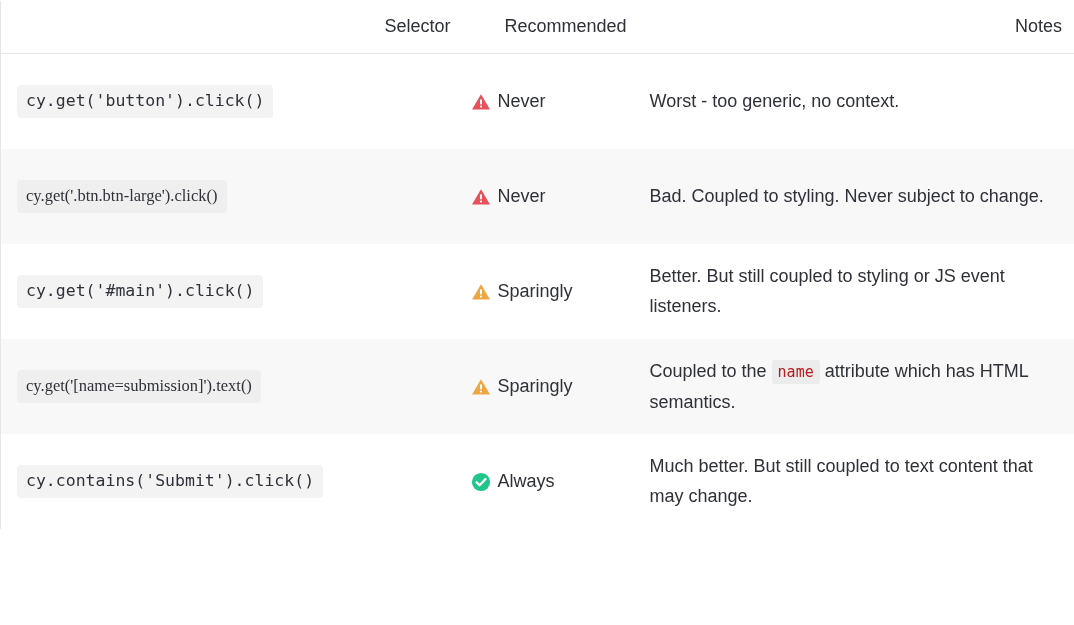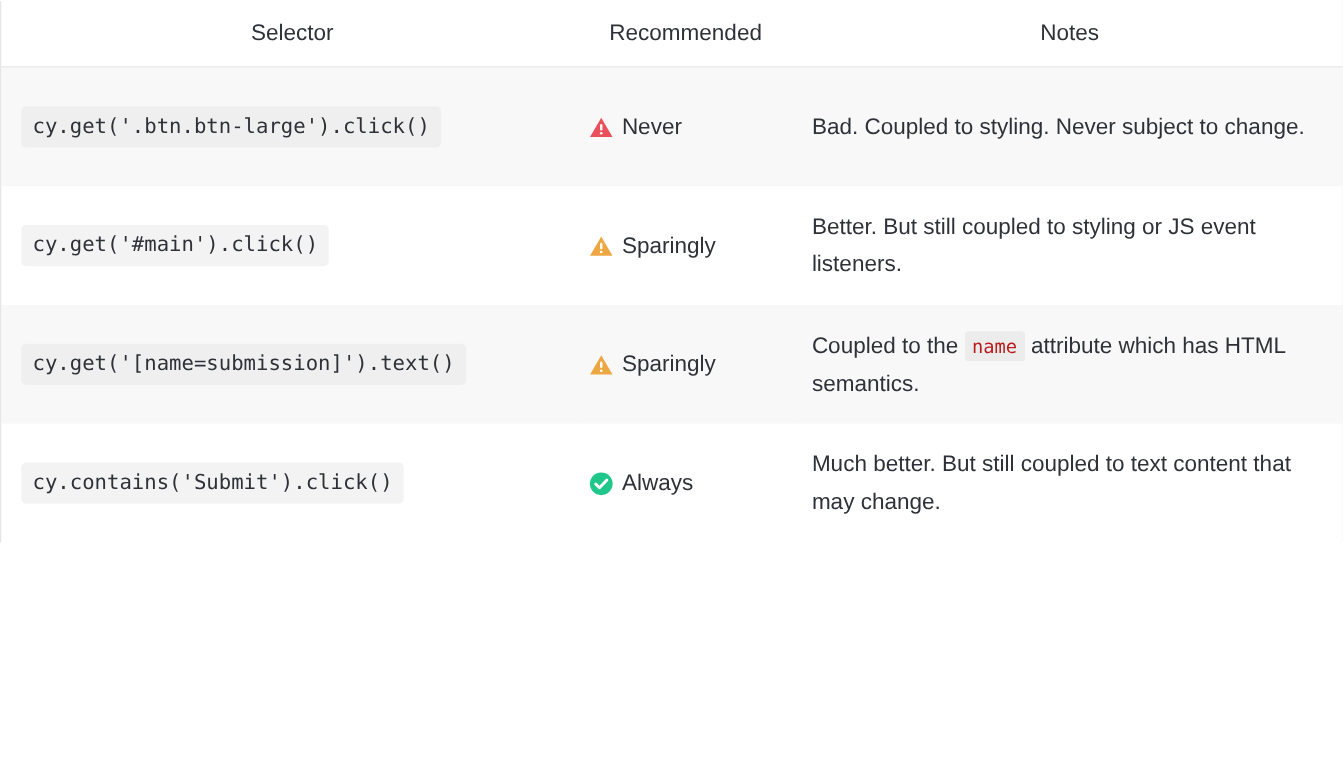--- a/index.html
+++ b/index.html
@@ -30,21 +30,21 @@
     border-left: 1px solid #e6e6e6;
     border-right: 1px solid #e6e6e6;
     border-top: 1px solid #ffffff;
   }
 
   col.col-selector { width: 462px; }
   col.col-recommended { width: 176px; }
   col.col-notes { width: 436px; }
 
   thead th {
-    text-align: center;
+    text-align: right;
     font-weight: 400;
     font-size: 18px;
     line-height: 22px;
     color: #2e3138;
     padding: 14px 12px 16px 16px;
     border-bottom: 1px solid #e6e6e6;
     background: #ffffff;
     vertical-align: middle;
     margin-top: 18px;
   }
@@ -70,21 +70,21 @@
     font-family: "DejaVu Sans Mono", monospace;
     font-size: 16.5px;
     line-height: 20px;
     color: #2e3138;
     background: #f3f3f3;
     border-radius: 4px;
     padding: 6px 9px 7px 9px;
     white-space: nowrap;
     letter-spacing: 0px;
   }
-  tbody tr.striped .code-chip { background: #efefef; }
+  tbody tr.striped .code-chip { background: #efefef; font-family: Liberation Serif, serif; }
 
   
   .rec {
     display: flex;
     align-items: center;
     gap: 7px;
     font-size: 18px;
     line-height: 22px;
     color: #2e3138;
     white-space: nowrap;
@@ -127,20 +127,38 @@
       <col class="col-notes">
     </colgroup>
     <thead>
       <tr>
         <th class="th-selector">Selector</th>
         <th class="th-recommended">Recommended</th>
         <th class="th-notes">Notes</th>
       </tr>
     </thead>
     <tbody id="table-body">
+        <tr>
+          <td class="cell-selector"><code class="code-chip">cy.get('button').click()</code></td>
+          <td class="cell-recommended">
+            <div class="rec">
+              <span class="rec-icon">
+                <svg width="20" height="20" viewBox="0 0 20 20" aria-hidden="true">
+                  <path d="M10 2.2 L19 17.6 L1 17.6 Z" fill="#e8505b"></path>
+                  <rect x="9.05" y="7.2" width="1.9" height="5.2" rx="0.9" fill="#ffffff"></rect>
+                  <circle cx="10" cy="14.6" r="1.05" fill="#ffffff"></circle>
+                </svg>
+              </span>
+              <span>Never</span>
+            </div>
+          </td>
+          <td class="cell-notes">
+            <div class="notes"><span>Worst - too generic, no context.</span></div>
+          </td>
+        </tr>
         <tr class="striped">
           <td class="cell-selector"><code class="code-chip">cy.get('.btn.btn-large').click()</code></td>
           <td class="cell-recommended">
             <div class="rec">
               <span class="rec-icon">
                 <svg width="20" height="20" viewBox="0 0 20 20" aria-hidden="true">
                   <path d="M10 2.2 L19 17.6 L1 17.6 Z" fill="#e8505b"></path>
                   <rect x="9.05" y="7.2" width="1.9" height="5.2" rx="0.9" fill="#ffffff"></rect>
                   <circle cx="10" cy="14.6" r="1.05" fill="#ffffff"></circle>
                 </svg>

